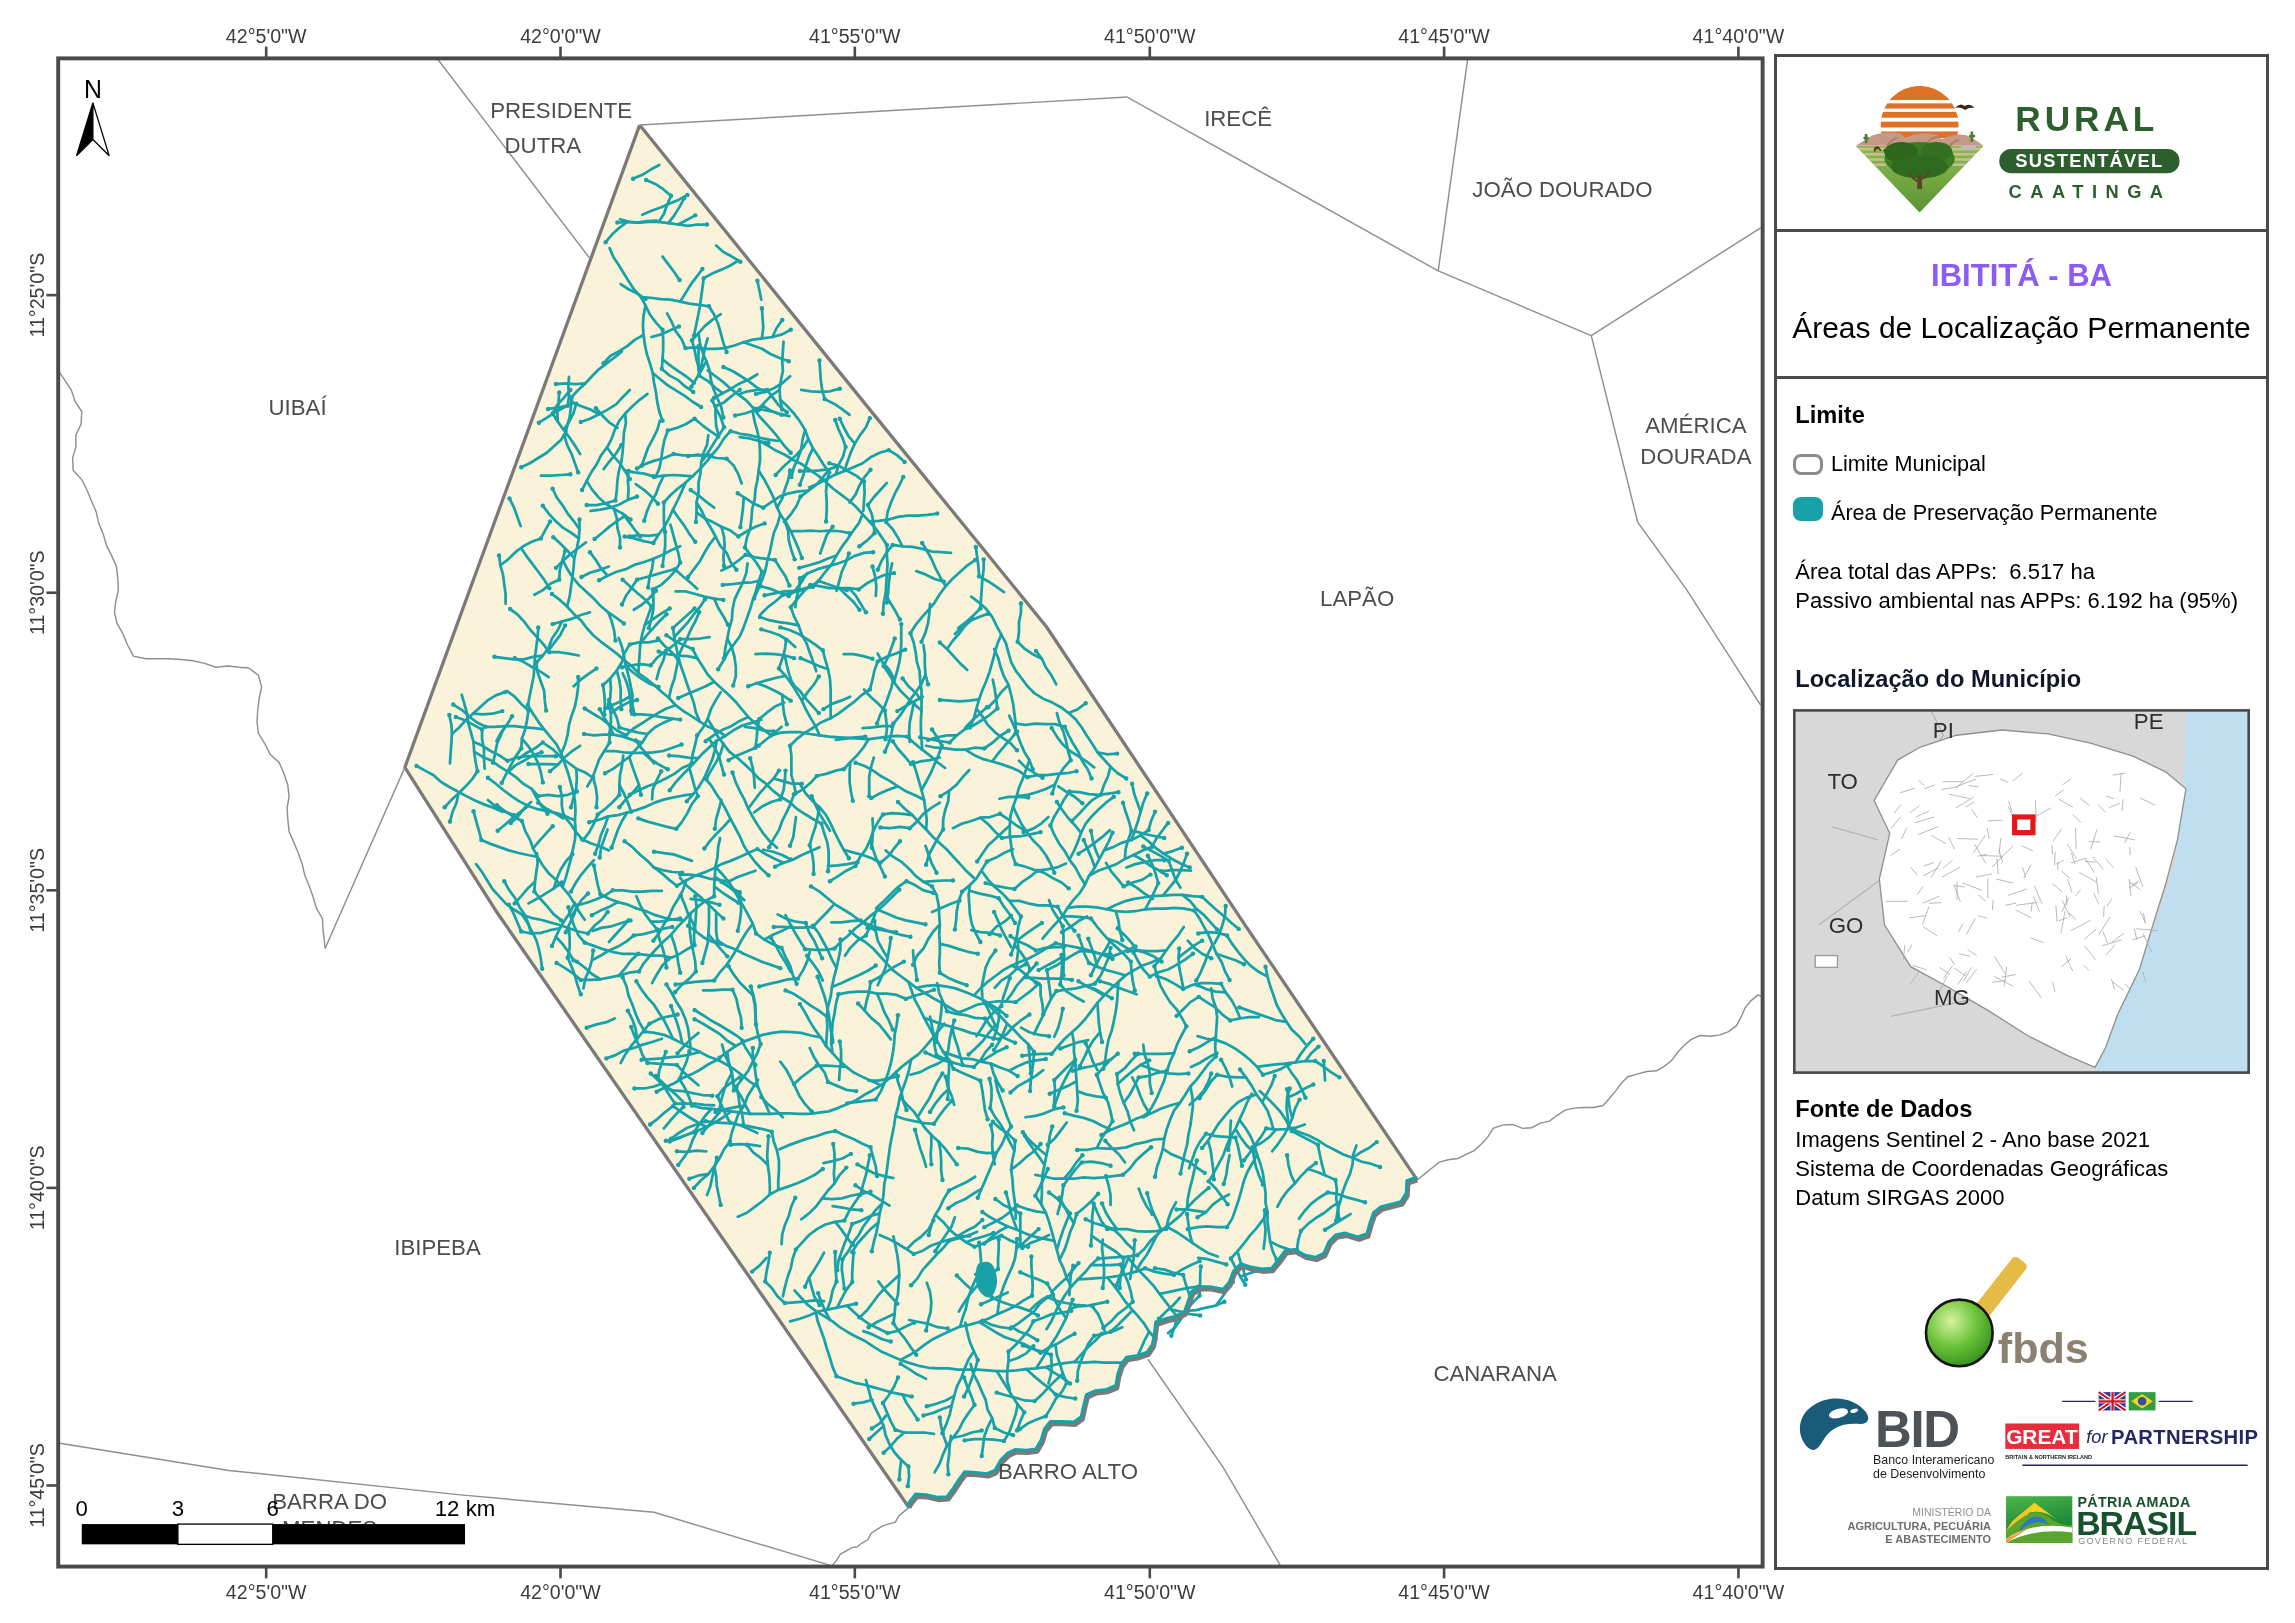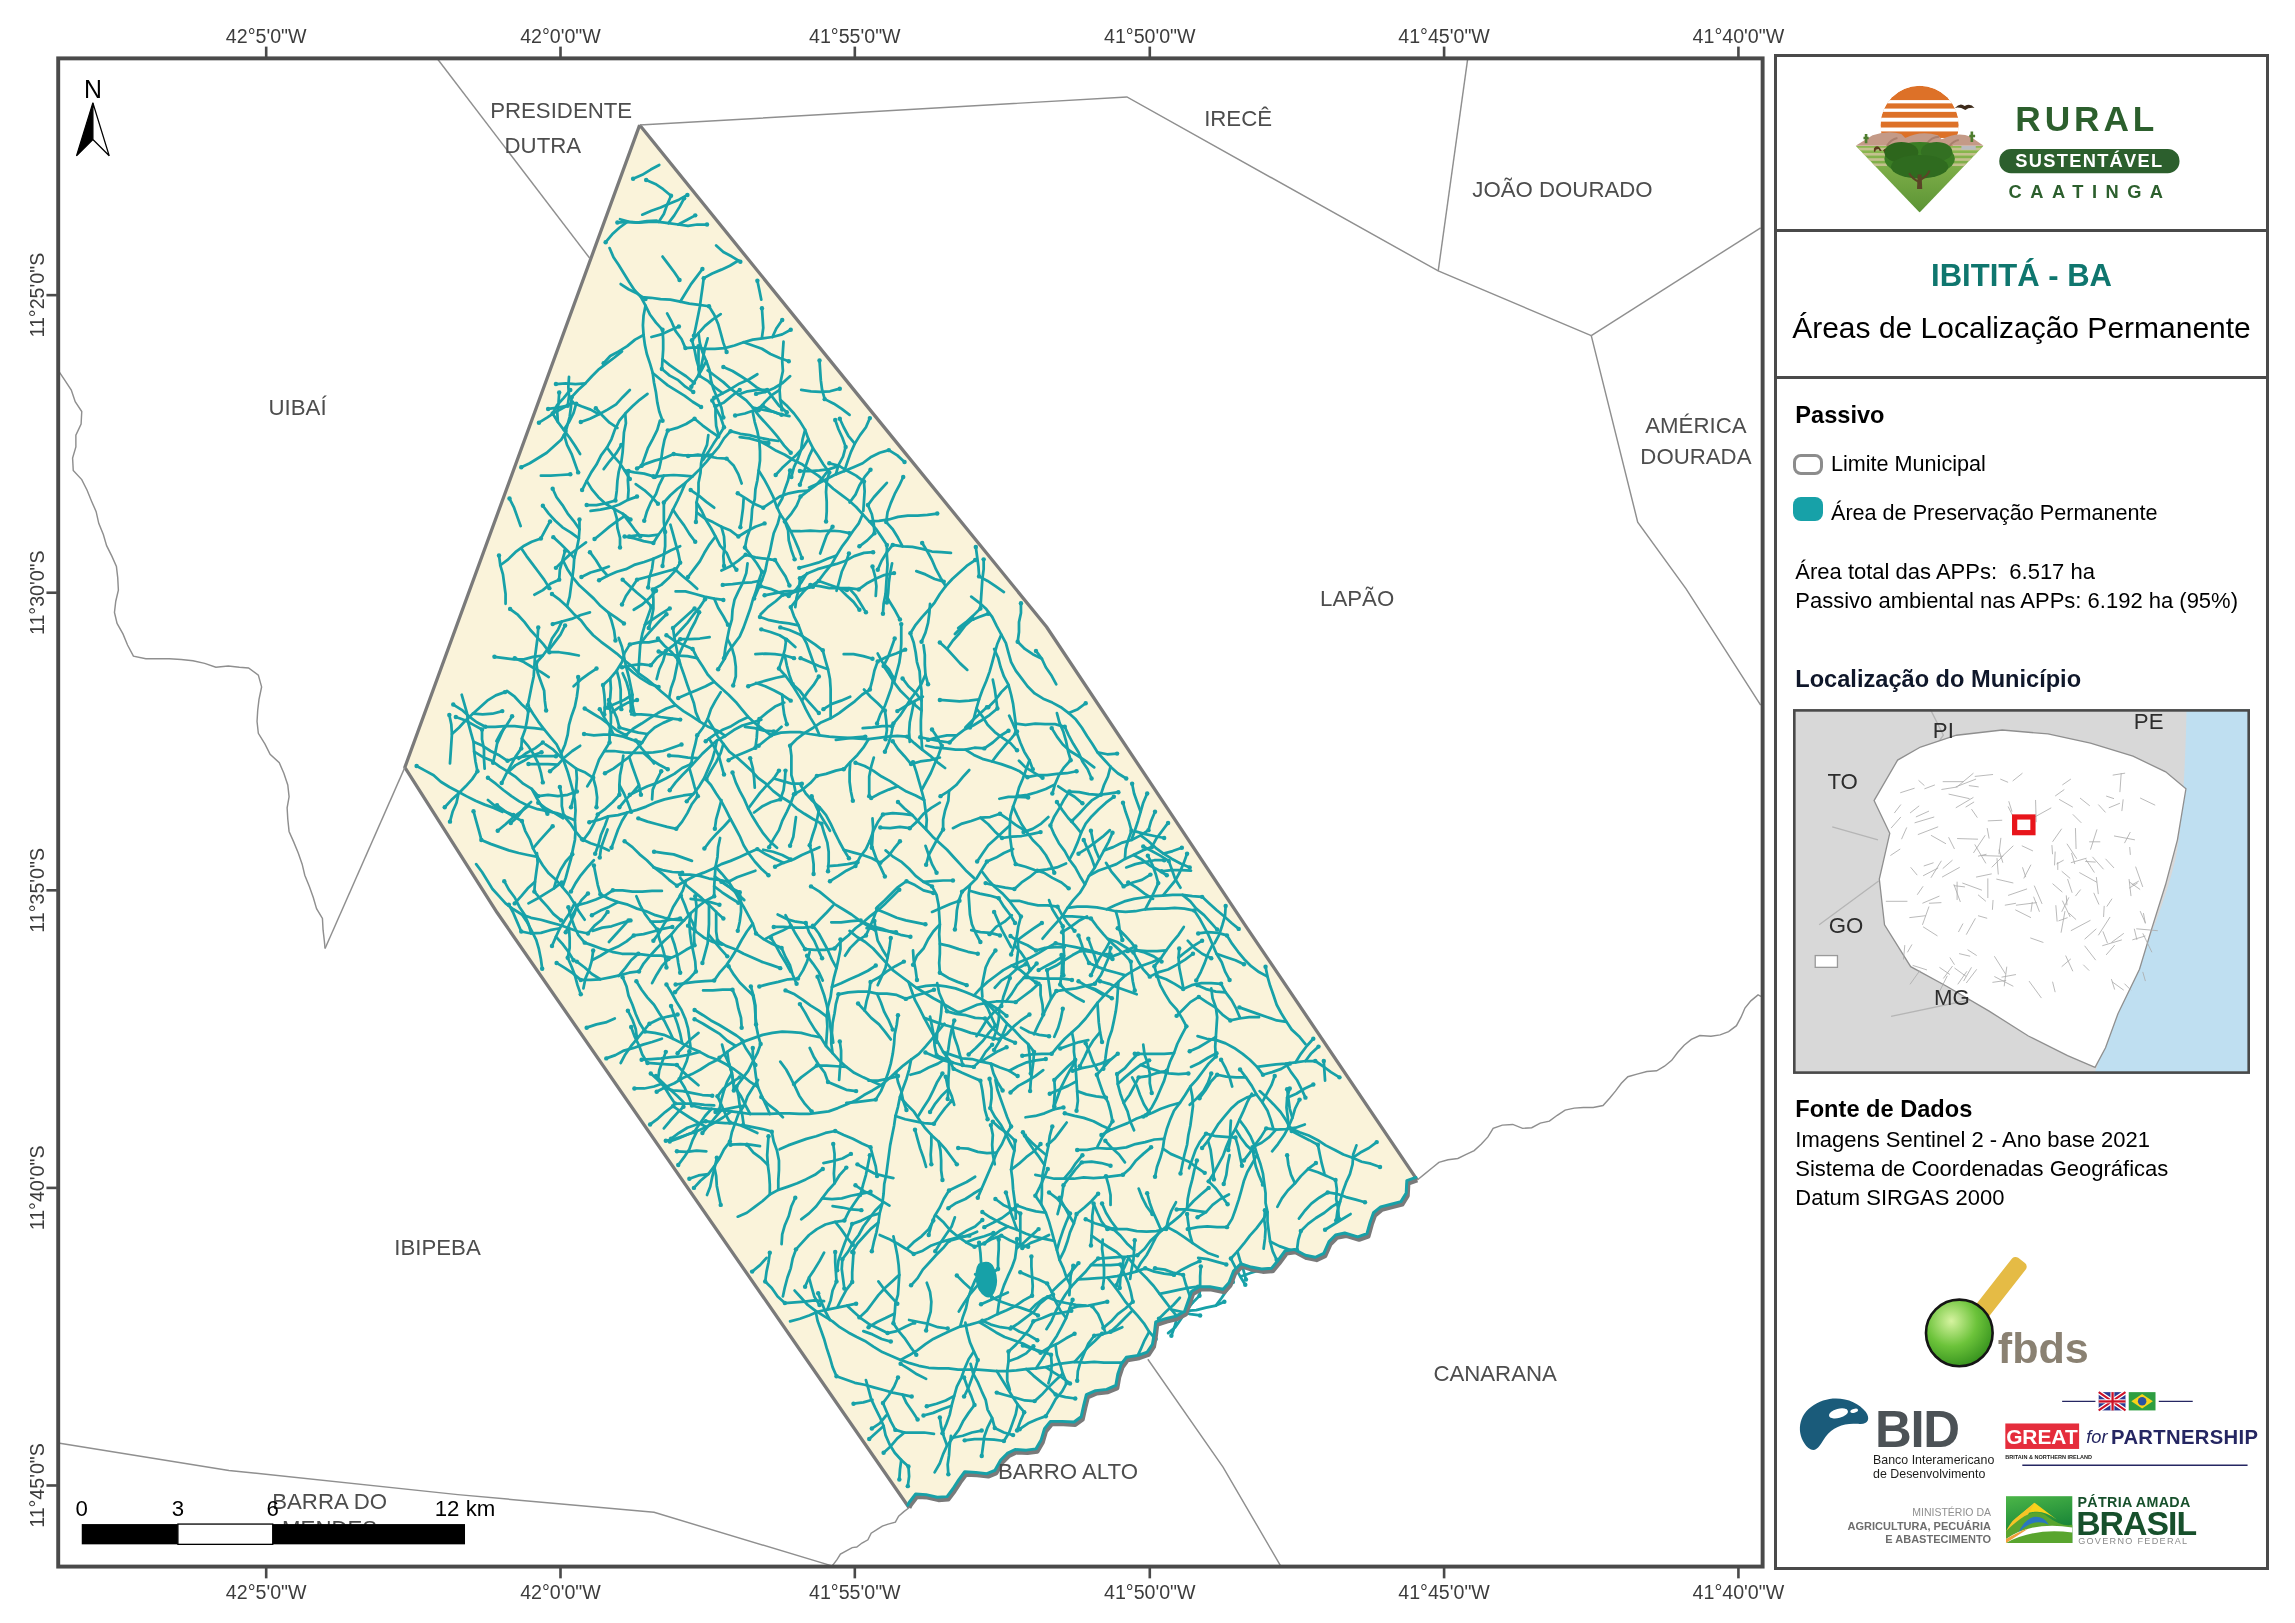--- a/index.html
+++ b/index.html
@@ -2435,28 +2435,28 @@
 
 <text x="474" y="113" font-size="54" font-weight="bold" fill="#2c5f2d" letter-spacing="6" text-anchor="middle">RURAL</text>
 <rect x="340" y="141" width="276" height="37" rx="18" fill="#2c5f2d"></rect>
 <text x="478" y="169" font-size="28" font-weight="bold" fill="#ffffff" letter-spacing="2" text-anchor="middle">SUSTENTÁVEL</text>
 <text x="479" y="216" font-size="28" font-weight="bold" fill="#2c5f2d" letter-spacing="13" text-anchor="middle">CAATINGA</text>
 </svg>
 </div>
 
 <div style="position:absolute;left:0;top:179px;width:100%;height:143px;border-bottom:3.3px solid #4a4a4a;">
 
-<div style="position:absolute;left:0;top:23.6px;width:100%;text-align:center;font-size:31px;font-weight:bold;color:#0f766e;white-space:nowrap;line-height:1;">IBITITÁ - BA</div>
+<div style="position:absolute;left:0;top:23.6px;width:100%;text-align:center;font-size:31px;font-weight:bold;color:#8b5cf6;white-space:nowrap;line-height:1;">IBITITÁ - BA</div>
 
 <div style="position:absolute;left:0;top:77px;width:100%;text-align:center;font-size:30px;color:#000;white-space:nowrap;line-height:1;">Áreas de Localização Permanente</div>
 </div>
 
 <div style="position:absolute;left:0;top:325px;width:100%;height:1187px;">
 
-<div style="position:absolute;left:18.3px;top:21.6px;font-size:23.6px;font-weight:bold;color:#000;line-height:1;">Passivo</div>
+<div style="position:absolute;left:18.3px;top:21.6px;font-size:23.6px;font-weight:bold;color:#000;line-height:1;">Limite</div>
 
 <div style="position:absolute;left:15.7px;top:72px;width:30px;height:21px;border:3.3px solid #8c8c8c;border-radius:7.9px;background:#fff;"></div>
 
 <div style="position:absolute;left:54px;top:71px;font-size:21.6px;color:#000;line-height:1;">Limite Municipal</div>
 
 <div style="position:absolute;left:15.7px;top:115px;width:30px;height:24px;border-radius:7.9px;background:#17a1a8;"></div>
 
 <div style="position:absolute;left:54px;top:120px;font-size:21.6px;color:#000;line-height:1;">Área de Preservação Permanente</div>
 
 <div style="position:absolute;left:18.3px;top:175px;font-size:22px;color:#000;line-height:29px;">Área total das APPs:&nbsp; 6.517 ha<br>Passivo ambiental nas APPs: 6.192 ha (95%)</div>

